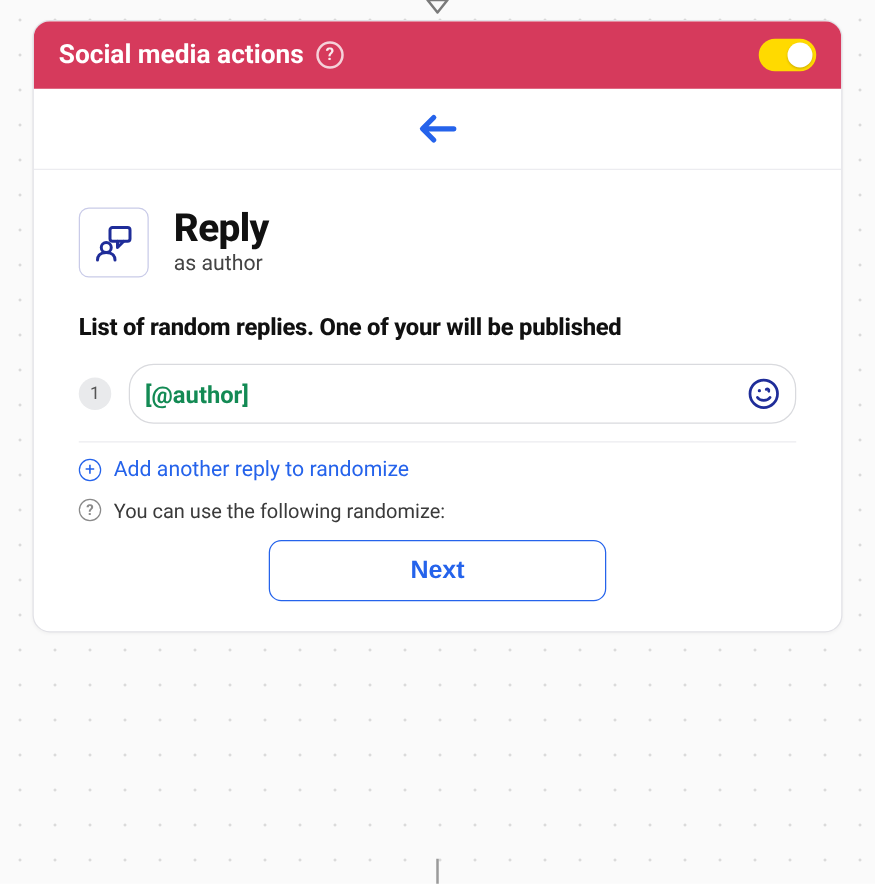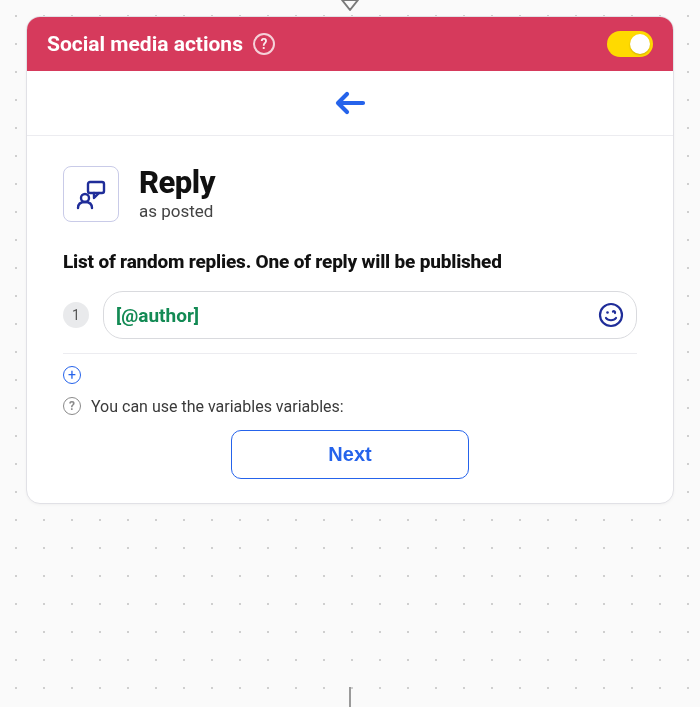--- a/index.html
+++ b/index.html
@@ -237,21 +237,21 @@
       padding-bottom: 24px;
     }
     .next-btn {
       border: 1.6px solid #2563eb;
       color: #2563eb;
       background: #fff;
       border-radius: 10px;
       font-size: 20px;
       font-weight: 600;
       padding: 12px 16px;
-      width: 238px;
+      width: 270px;
       cursor: pointer;
     }
   </style>
 </head>
 <body>
 
 <div class="dots-bg"></div>
 
 <div class="connector-top">
   <svg width="24" height="18" viewBox="0 0 24 18">
@@ -285,51 +285,52 @@
       <div class="reply-icon-box">
         <svg width="34" height="34" viewBox="0 0 34 34" fill="none" stroke="#1f2d99" stroke-width="2.4" stroke-linecap="round" stroke-linejoin="round">
           <rect x="14" y="5" width="16" height="11" rx="2"></rect>
           <path d="M20 16 L20 21 L25 16"></path>
           <circle cx="11" cy="21" r="4"></circle>
           <path d="M4 31 C4 27 7 25 11 25 C15 25 18 27 18 31"></path>
         </svg>
       </div>
       <div class="titles">
         <h2>Reply</h2>
-        <div class="sub">as posted</div>
+        <div class="sub">as author</div>
       </div>
     </div>
 
-    <div class="section-label">List of random replies. One of reply will be published</div>
+    <div class="section-label">List of random replies. One of your will be published</div>
 
     <div class="reply-row">
       <div class="reply-num">1</div>
       <div class="reply-input-wrap">
         <input class="reply-input" type="text" value="[@author]" style="">
         <span class="emoji-btn">
           <svg width="26" height="26" viewBox="0 0 26 26" fill="none" stroke="#1f2d99" stroke-width="2.2">
             <circle cx="13" cy="13" r="11"></circle>
             <circle cx="9.5" cy="10.5" r="1.3" fill="#1f2d99" stroke="none"></circle>
             <path d="M15 9.5 C16 8.8 17.5 9.5 17 11" stroke-linecap="round"></path>
             <path d="M8 16 C10 19 16 19 18 16" stroke-linecap="round"></path>
           </svg>
         </span>
       </div>
     </div>
 
     <div class="divider"></div>
 
     <div class="add-row">
       <span class="plus-circ">+</span>
+      <span>Add another reply to randomize</span>
     </div>
 
     <div class="hint-row">
       <span class="help-mini">?</span>
       <div class="txt">
-        <div>You can use the variables variables:</div>
+        <div>You can use the following randomize:</div>
       </div>
     </div>
 
 
     <div class="next-row">
       <button class="next-btn">Next</button>
     </div>
 
   </div>
 </div>

